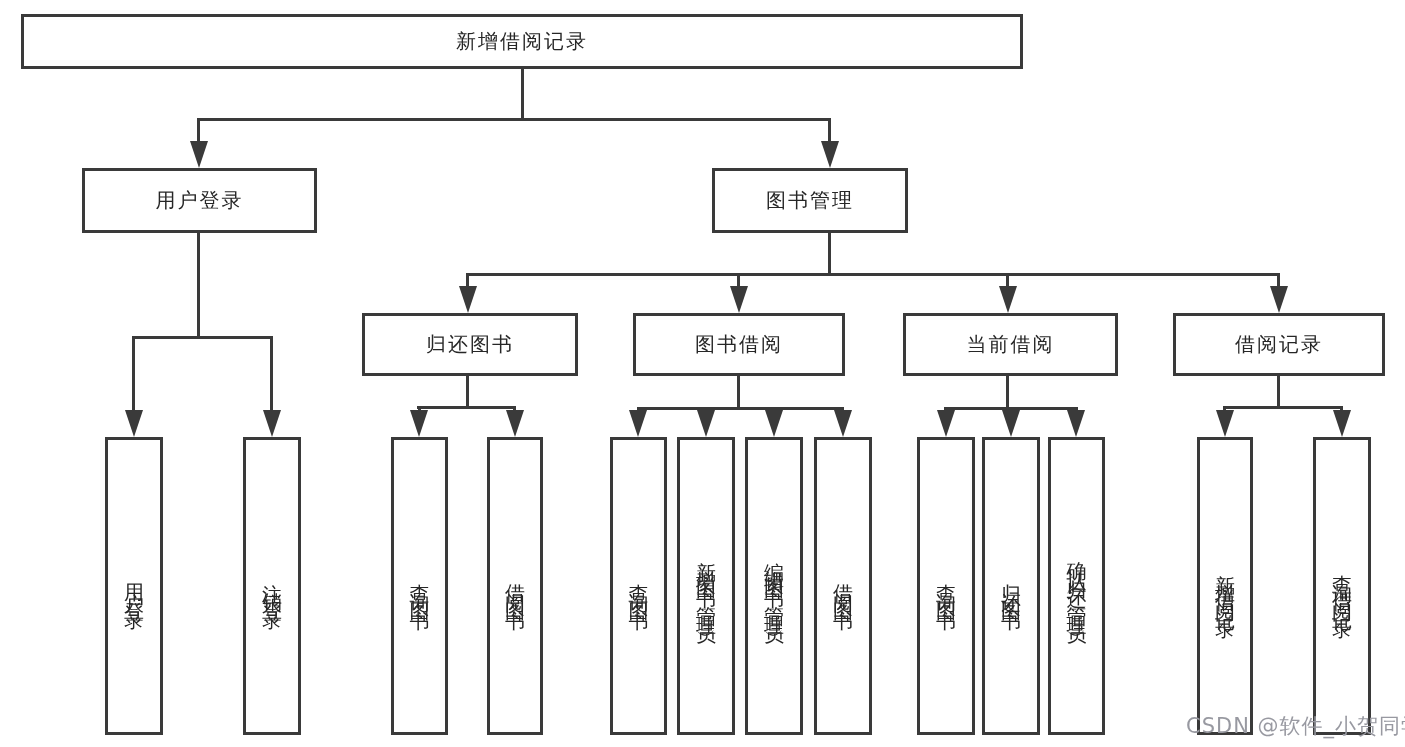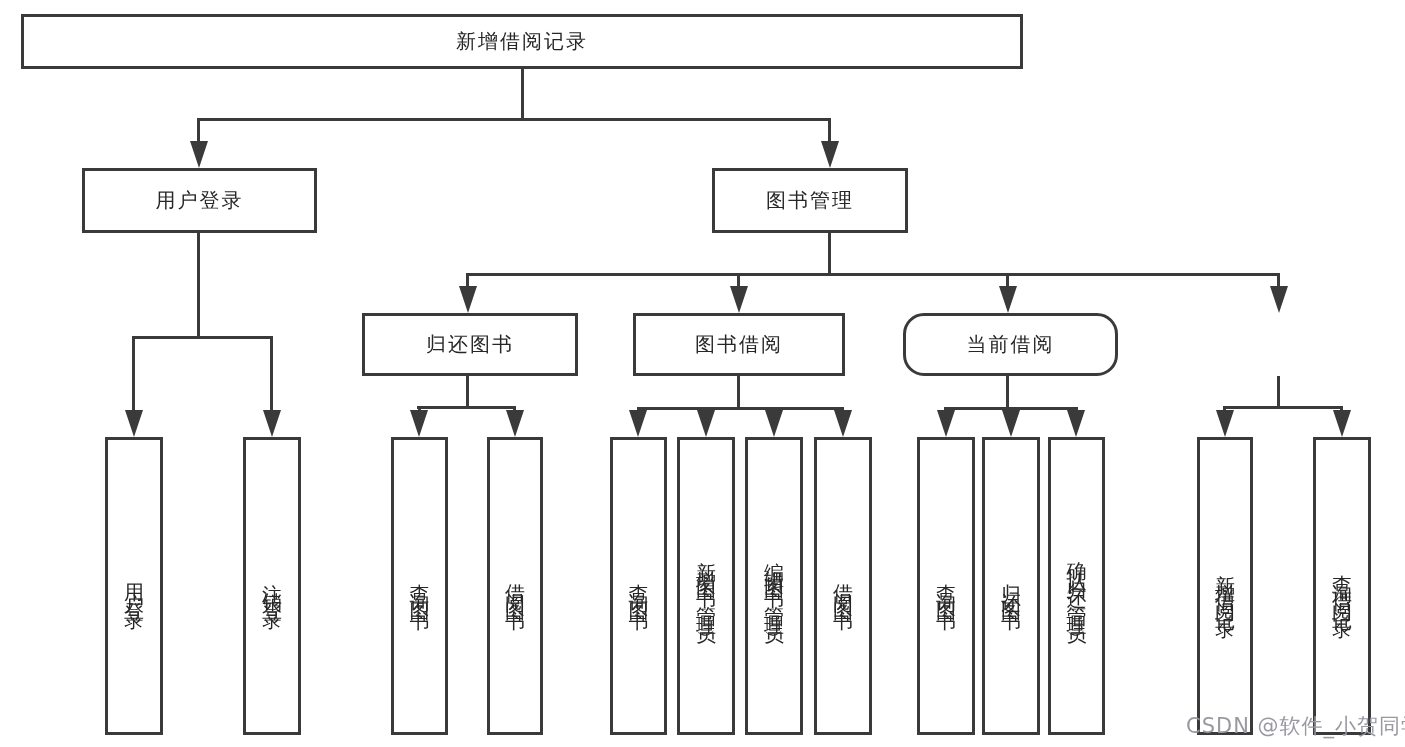--- a/index.html
+++ b/index.html
@@ -105,22 +105,25 @@
   <div class="b" style="left:712px;top:168px;width:196px;height:65px;">
     <span class="lbl">图书管理</span>
   </div>
 
   <div class="b" style="left:362px;top:313px;width:216px;height:63px;">
     <span class="lbl">归还图书</span>
   </div>
   <div class="b" style="left:633px;top:313px;width:212px;height:63px;">
     <span class="lbl">图书借阅</span>
   </div>
-  <div class="b" style="left:903px;top:313px;width:215px;height:63px;border-radius:21px;">
+  <div class="b" style="left:903px;top:313px;width:215px;height:63px;">
     <span class="lbl">当前借阅</span>
+  </div>
+  <div class="b" style="left:1173px;top:313px;width:212px;height:63px;">
+    <span class="lbl">借阅记录</span>
   </div>
 
   <div class="b" style="left:105px;top:437px;width:58px;height:298px;">
     <span class="vt">用户登录</span>
   </div>
   <div class="b" style="left:243px;top:437px;width:58px;height:298px;">
     <span class="vt">注销登录</span>
   </div>
 
   <div class="b" style="left:391px;top:437px;width:57px;height:298px;">

